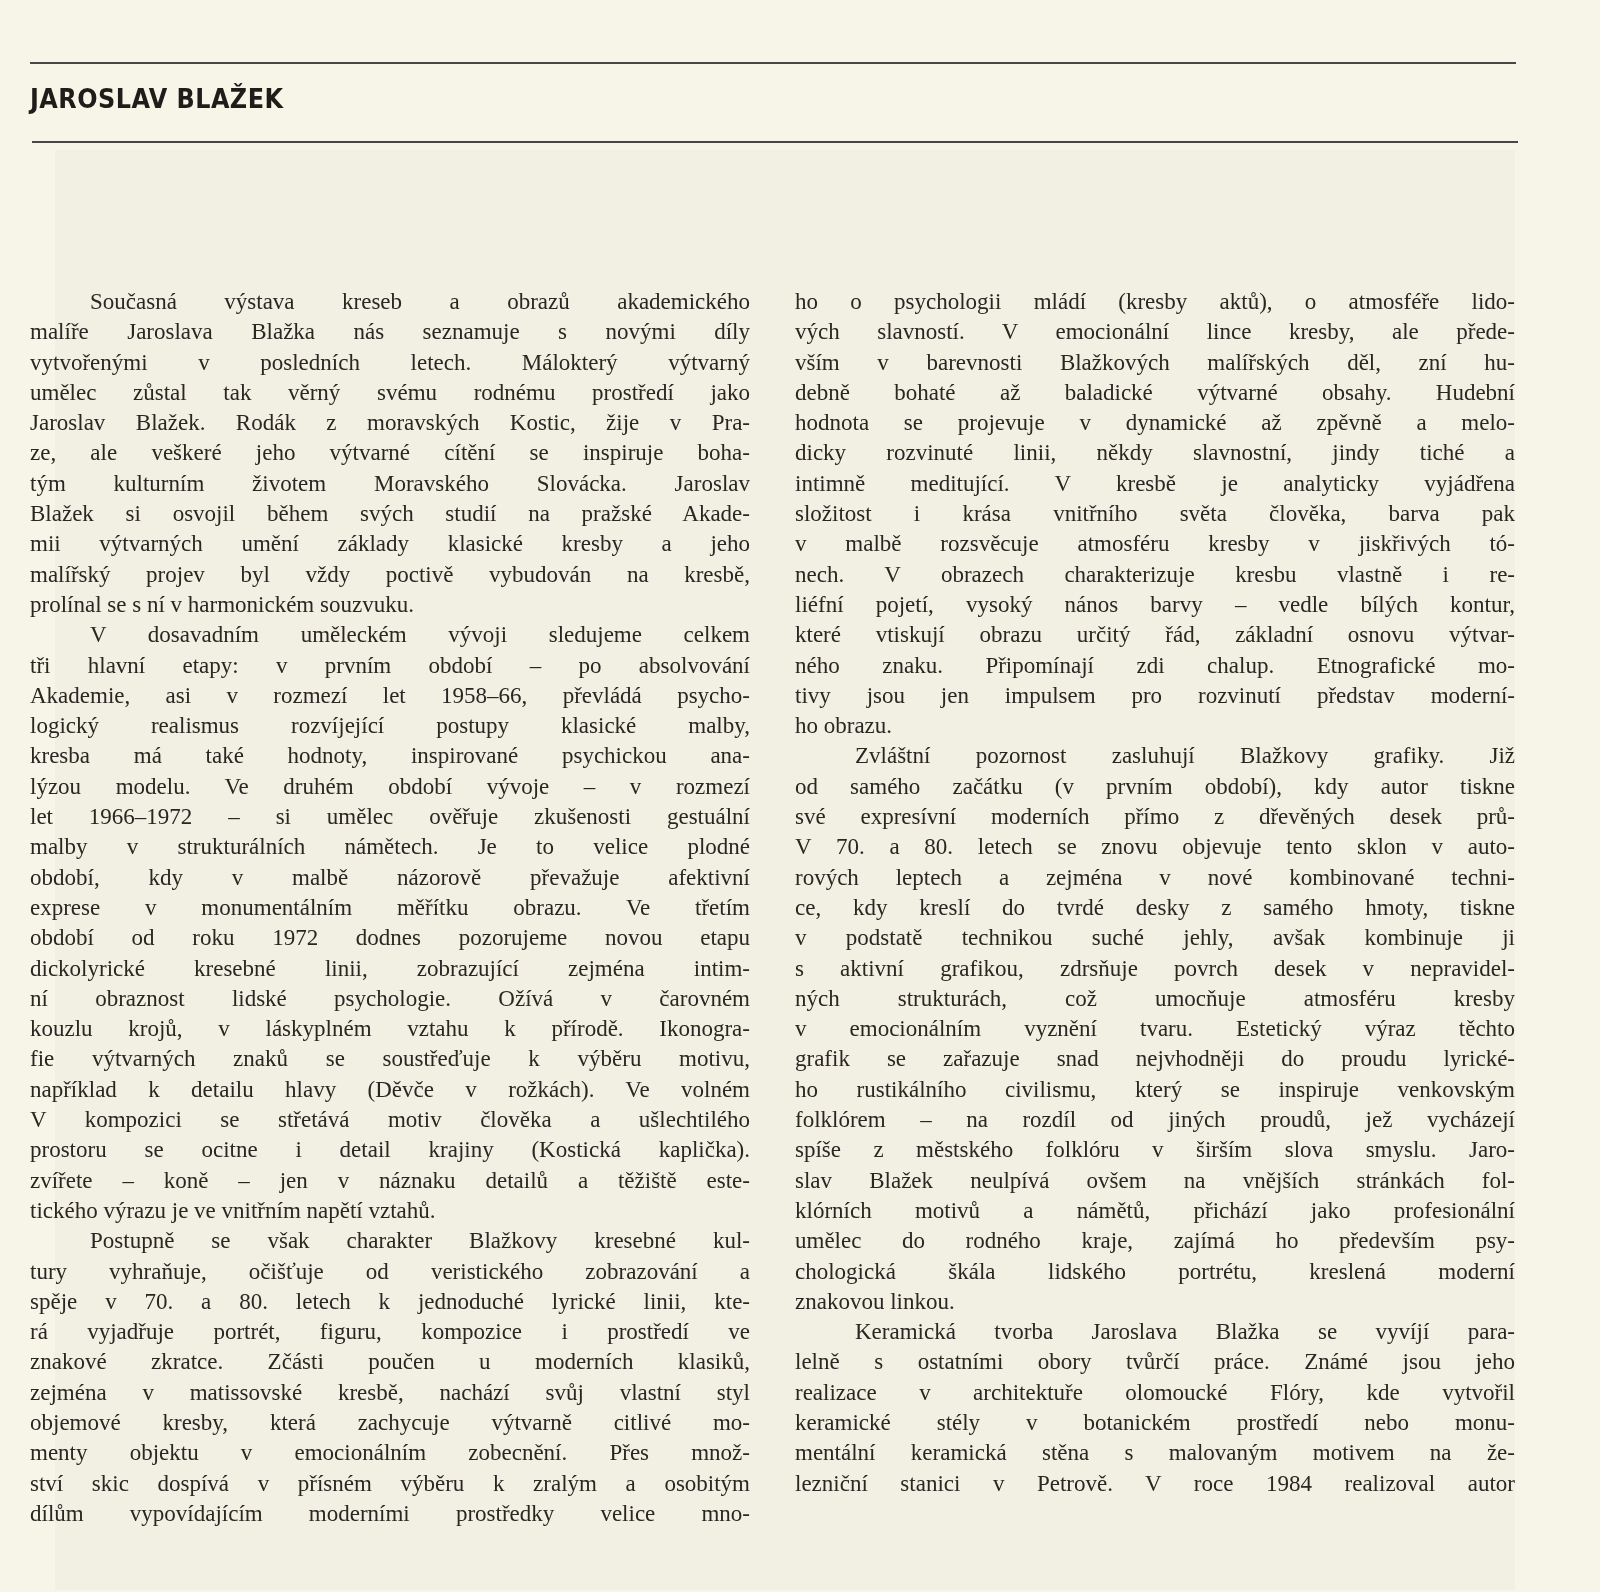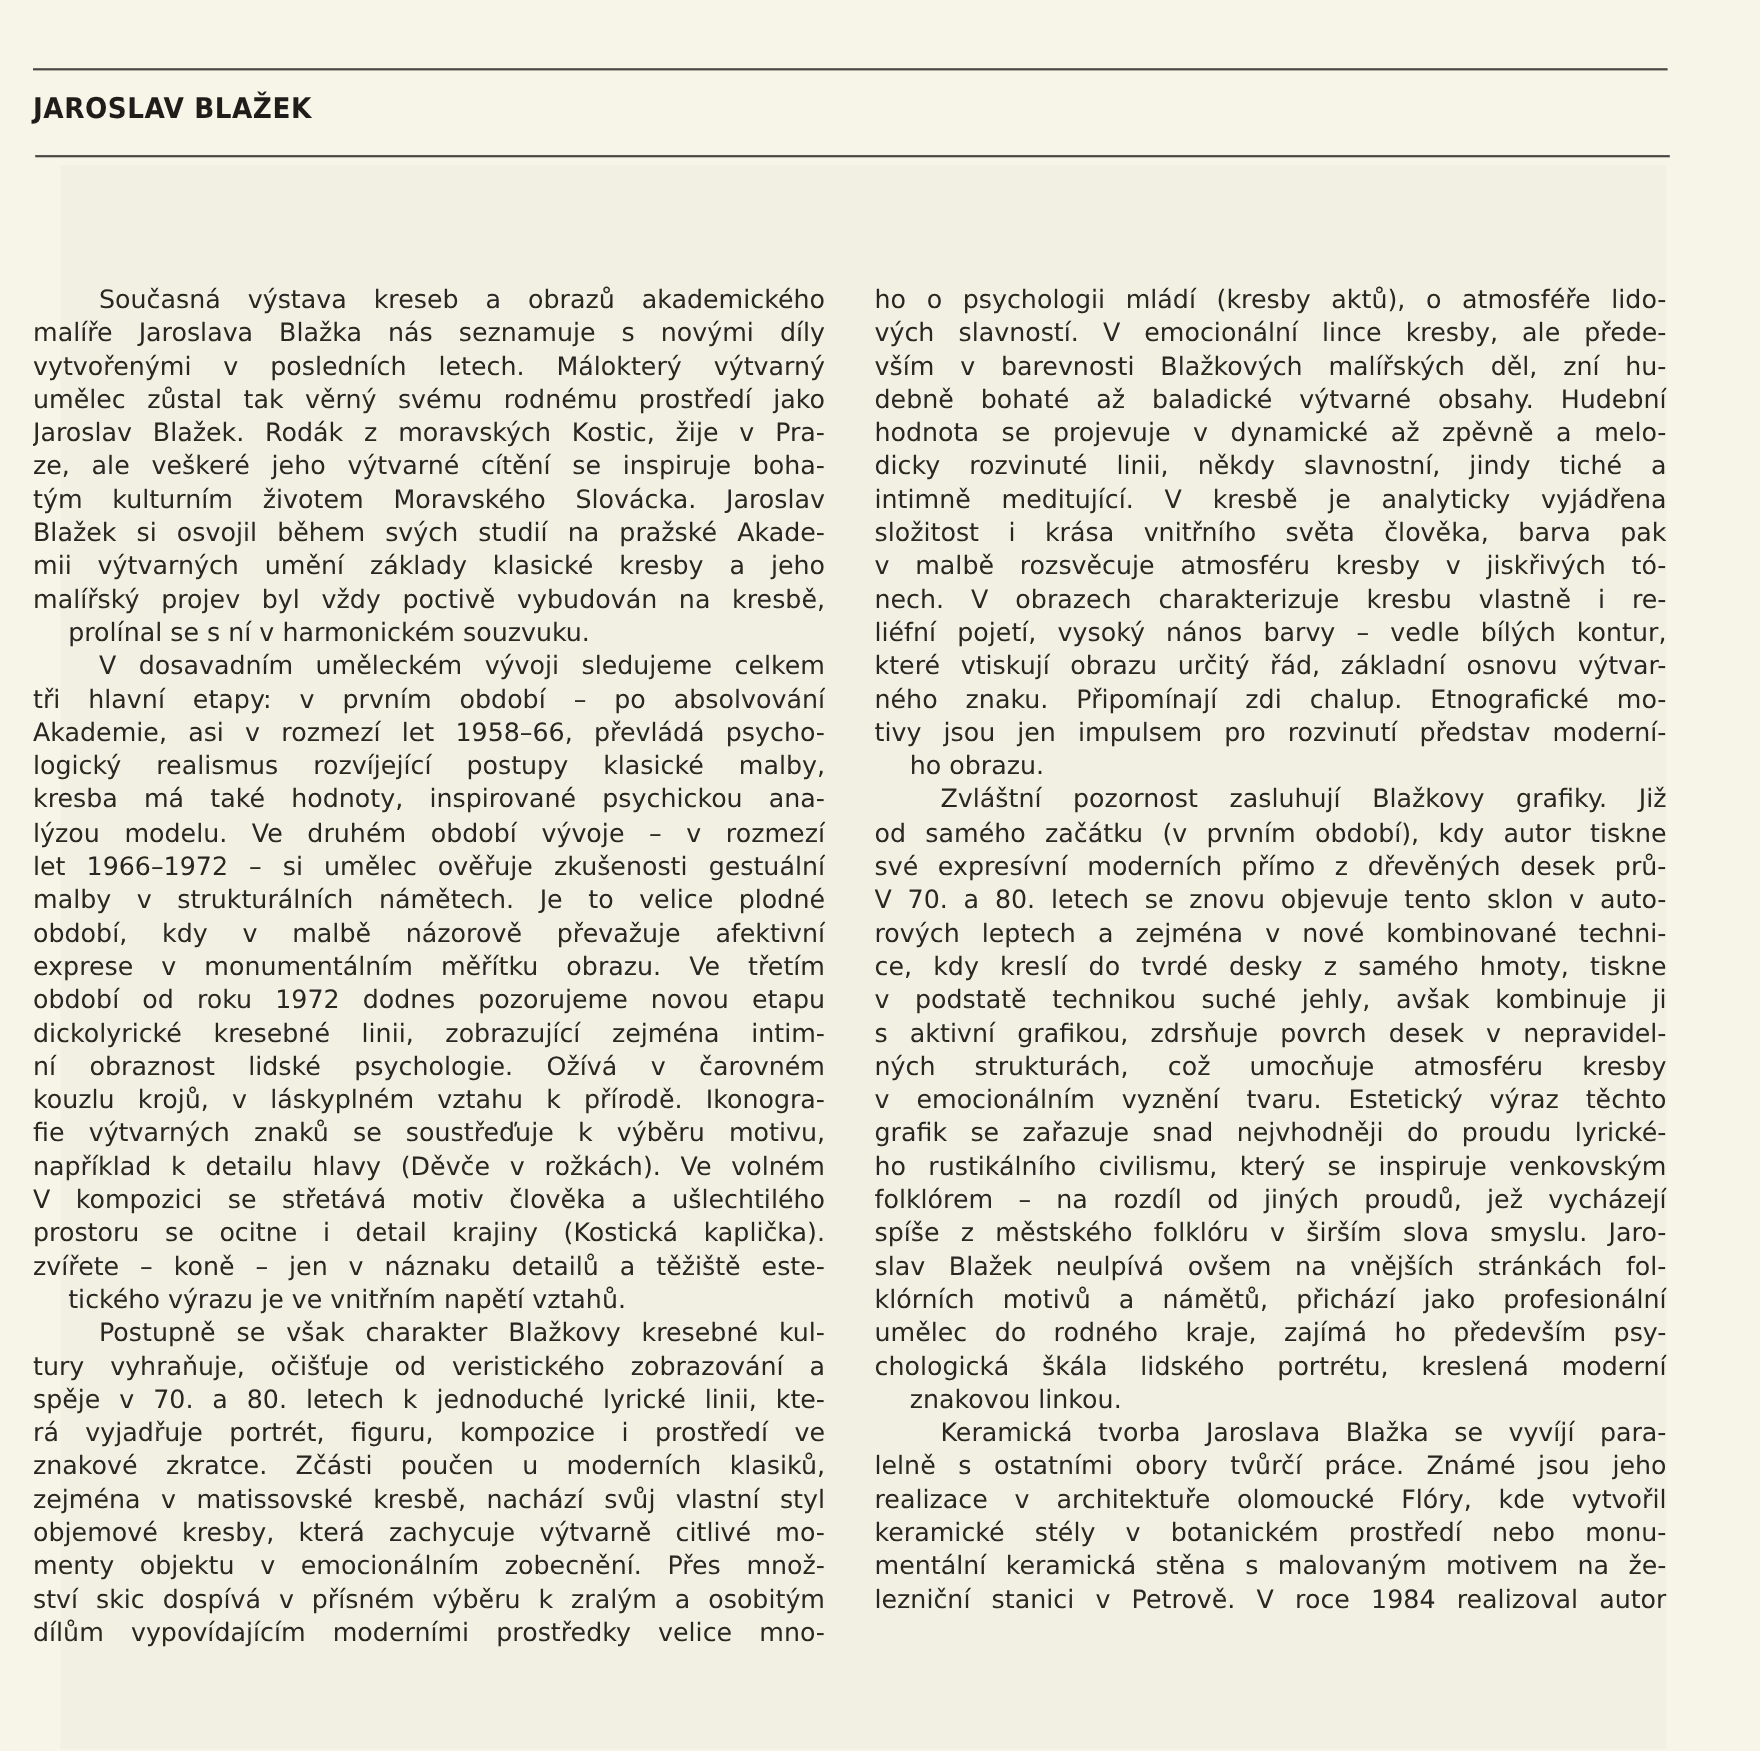--- a/index.html
+++ b/index.html
@@ -21,32 +21,32 @@
   .rule.top { left: 30px; width: 1486px; top: 62px; }
   .rule.second { left: 32px; width: 1486px; top: 141px; }
   .title {
     position: absolute; left: 30px; top: 84px;
     font-family: "DejaVu Sans", sans-serif;
     font-weight: bold; font-size: 26px; letter-spacing: 0.5px;
     color: #1f1c1a;
     transform: scaleX(0.92); transform-origin: left center;
   }
   .col {
-    position: absolute; top: 258px; width: 720px;
+    position: absolute; top: 287px; width: 720px; font-family: Liberation Serif, serif;
   }
   .col.left { left: 30px; }
   .col.right { left: 795px; }
   .line {
     height: 30.3px; line-height: 30.3px;
     font-size: 23px;
     white-space: nowrap;
     text-align: justify; text-align-last: justify;
     overflow: hidden;
   }
-  .line.last { text-align-last: left; margin-left: 32px; }
+  .line.last { text-align-last: left; }
   .line.indent { padding-left: 60px; }
 </style>
 </head>
 <body>
 
 <div class="showthrough"></div>
 
 <div class="rule top"></div>
 <h1 class="title" style="margin:0;">JAROSLAV BLAŽEK</h1>
 <div class="rule second"></div>

